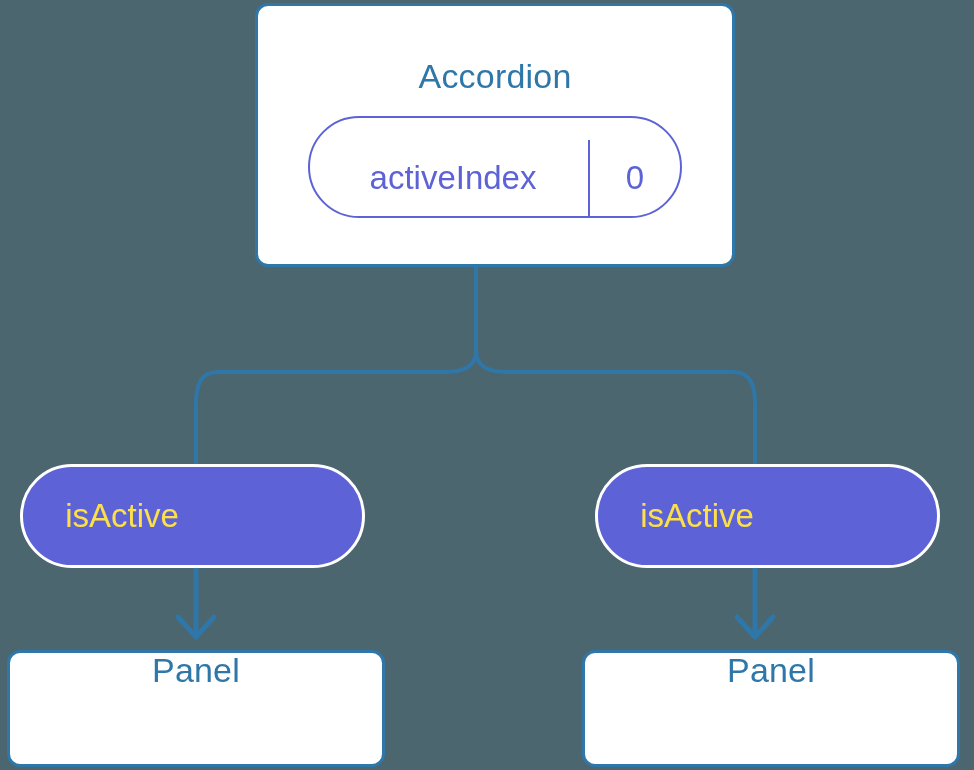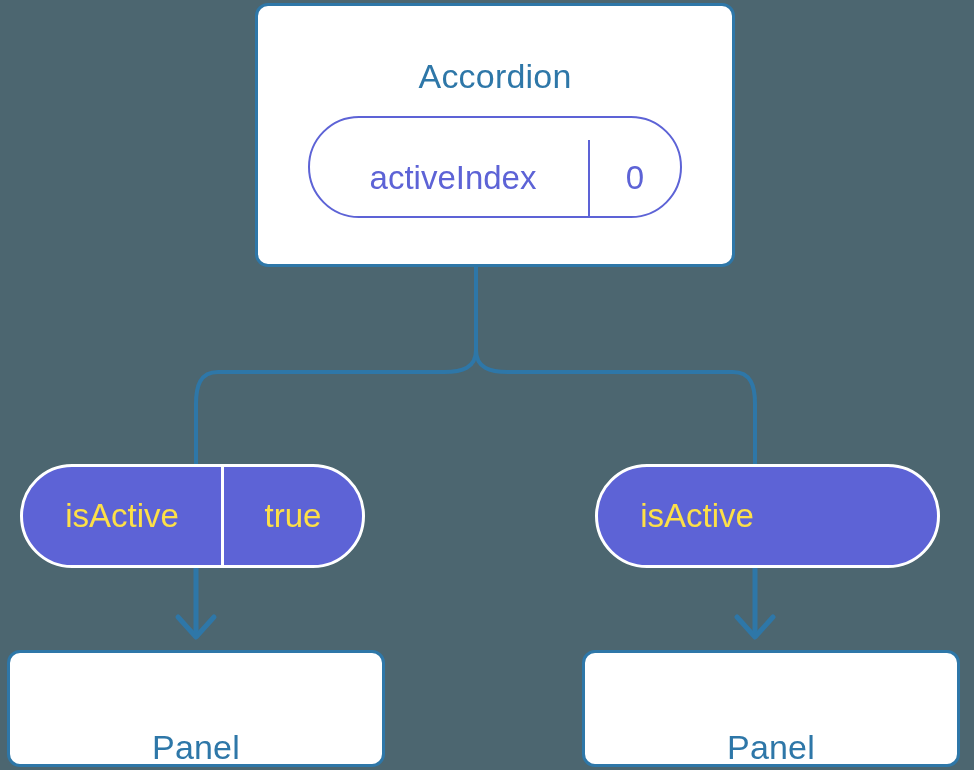--- a/index.html
+++ b/index.html
@@ -125,21 +125,21 @@
 
   #pill-left  { left: 20px;  top: 464px; width: 345px; }
   #pill-right { left: 595px; top: 464px; width: 345px; }
 
   #pill-left .pill-key  { width: 198px; padding: 0; }
   #pill-right .pill-key { width: 198px; padding: 0; }
 
   
   .panel-card {
     height: 117px;
-    justify-content: flex-end;
+    justify-content: flex-start;
   }
   #panel-left  { left: 7px;   top: 650px; width: 378px; }
   #panel-right { left: 582px; top: 650px; width: 378px; }
 </style>
 </head>
 <body>
 
 <div id="stage">
 
   <svg id="edges" viewBox="0 0 974 770" width="974" height="770">
@@ -172,21 +172,20 @@
     <div class="card-title">Accordion</div>
 
     <div class="pill pill-outline">
       <div class="pill-key">activeIndex</div>
       <div class="pill-val">0</div>
     </div>
   </div>
 
   <div id="pill-left" class="node pill pill-filled">
     <div class="pill-key">isActive</div>
-    <div class="pill-val">true</div>
   </div>
 
   <div id="pill-right" class="node pill pill-filled">
     <div class="pill-key">isActive</div>
   </div>
 
   <div id="panel-left" class="node card panel-card">
     <div class="card-title">Panel</div>
   </div>
 

